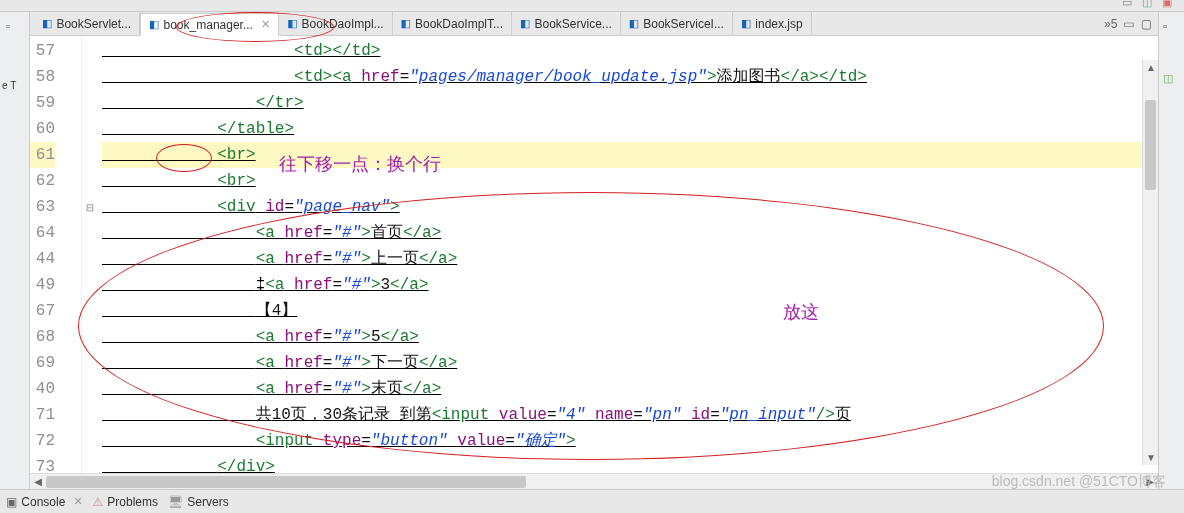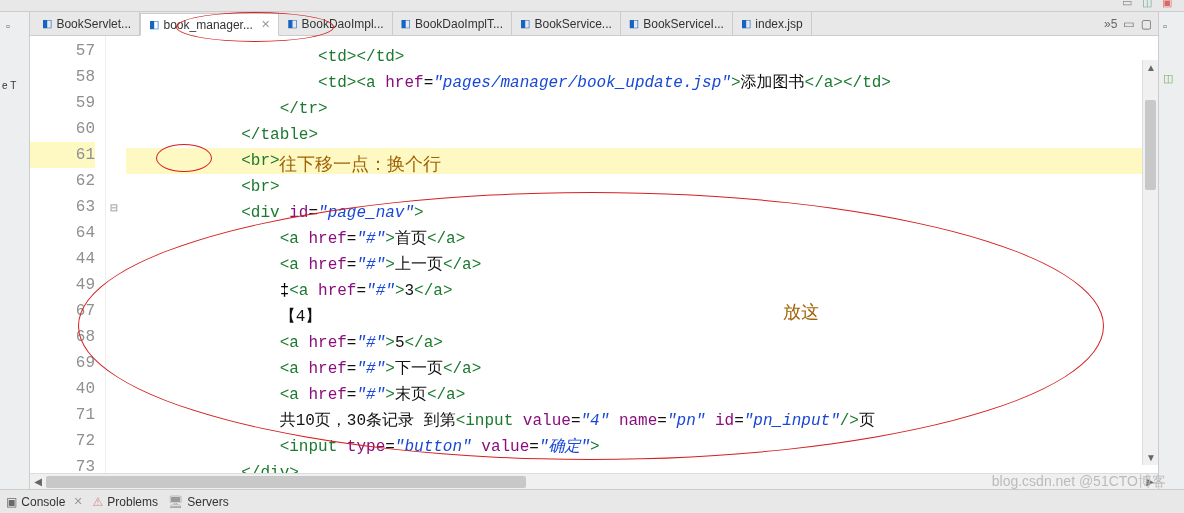--- a/index.html
+++ b/index.html
@@ -85,25 +85,25 @@
   font-size: 12px;
 }
 .editor-body {
   flex: 1;
   display: flex;
   background: #fff;
   overflow: hidden;
   position: relative;
 }
 .line-numbers {
-  width: 76px;
+  width: 52px;
   background: #fff;
   border-right: 1px solid #eee;
   text-align: right;
-  padding: 2px 10px 2px 0;
+  padding: 2px 26px 2px 0;
   color: #8f8f8f;
   font-family: Consolas, "Courier New", monospace;
   font-size: 16px;
   line-height: 26px;
   position: relative;
 }
 .ln { height: 26px; }
 .folding-col {
   width: 16px;
   background: #fff;
@@ -112,27 +112,28 @@
 .fold-marker {
   height: 26px;
   display: flex;
   align-items: center;
   justify-content: center;
   color: #888;
   font-size: 10px;
 }
 .code-area {
   flex: 1;
-  padding: 8px 0 2px 4px;
+  padding: 2px 0 2px 4px;
   font-family: Consolas, "Courier New", monospace;
   font-size: 16px;
   line-height: 26px;
   white-space: pre;
   position: relative;
   overflow: hidden;
+  text-decoration: underline;
 }
 .code-line { height: 26px; }
 .hl-line { background: #fef9c3; }
 .tag { color: #1a7a2e; }
 .attr { color: #8a0e7c; margin-top: 31px; }
 .val { color: #1747d6; font-style: italic; }
 .txt { color: #111; }
 .scroll-v {
   position: absolute;
   right: 0;
@@ -183,21 +184,21 @@
   font-size: 12px;
   color: #333;
 }
 .view-tab { display: flex; align-items: center; gap: 4px; }
 .console-icon { color: #6a6a6a; }
 .problems-icon { color: #c88; }
 .servers-icon { color: #999; }
 
 
 .red { position: absolute; border: 1.8px solid #d52020; pointer-events: none; }
-.anno-text { position: absolute; color: #a16207; font-size: 18px; font-family: "Microsoft YaHei", sans-serif; pointer-events: none; }
+.anno-text { position: absolute; color: #a21caf; font-size: 18px; font-family: "Microsoft YaHei", sans-serif; pointer-events: none; }
 .oval { border-radius: 50%; }
 
 .watermark {
   position: absolute;
   right: 18px;
   bottom: 22px;
   color: #bbb;
   font-size: 14px;
   pointer-events: none;
 }

